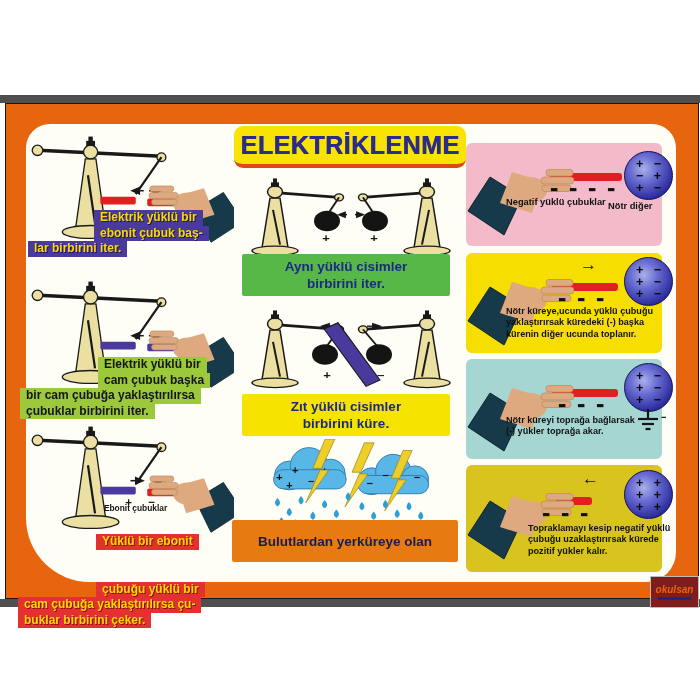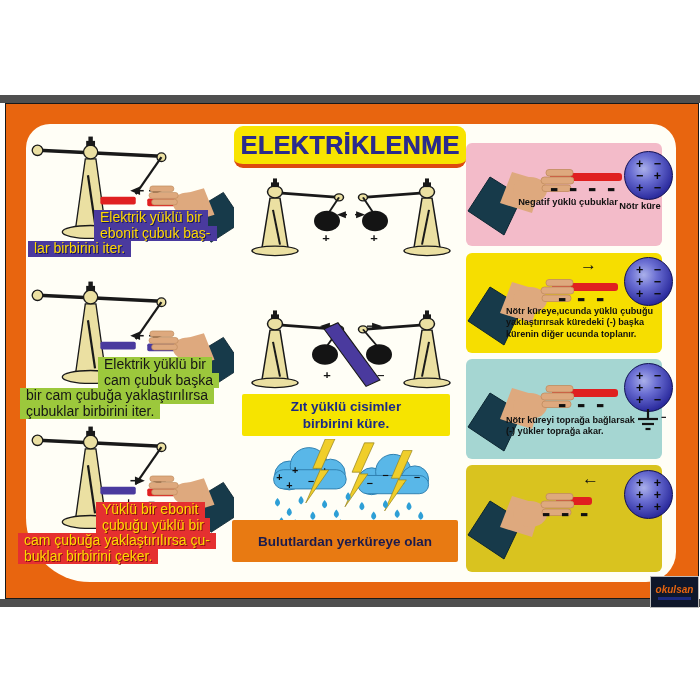--- a/index.html
+++ b/index.html
@@ -13,28 +13,28 @@
   
   .title-banner{position:absolute;left:208px;top:2px;width:232px;height:38px;background:var(--title_bg);
       border-radius:9px;border-bottom:4px solid #DD4A10;display:flex;align-items:center;justify-content:center;
       font-size:25px;font-weight:bold;color:var(--title_text);letter-spacing:.5px;
       text-shadow:.6px 0 currentColor;}
   
   .lpsvg{position:absolute;left:0;width:208px;height:116px;}
   .svg-label{font-size:9.5px;font-weight:bold;fill:#141414;}
   .charge{font-size:13px;font-weight:bold;fill:#141414;}
   
-  .tblock{position:absolute;font-weight:normal;font-size:14px;line-height:15.5px;}
+  .tblock{position:absolute;font-weight:bold;font-size:12px;line-height:15.5px;}
   .tblock .ln{display:table;padding:0 6px;white-space:nowrap;}
   .b1 .ln{background:var(--block1_bg);color:var(--block1_text);text-shadow:1px 1px 0 #14145a;}
   .b1 .ln:nth-child(-n+2){margin-left:66px;}
   .b2 .ln{background:var(--block2_bg);color:#151515;}
   .b2 .ln:nth-child(-n+2){margin-left:78px;}
   .b3 .ln{background:var(--block3_bg);color:var(--block3_text);text-shadow:1px 1px 0 #801010;}
-  .b3 .ln:nth-child(-n+2){margin-left:78px;}
+  .b3 .ln:nth-child(-n+2){margin-left:78px;margin-top:32px;}
   
   .mcap{position:absolute;display:flex;flex-direction:column;align-items:center;justify-content:center;
         font-weight:bold;font-size:13.5px;line-height:17px;border-radius:2px;}
   .mcap .cline{white-space:nowrap;}
   .cap1{background:var(--mid1_bg);color:var(--mid_text);}
   .cap2{background:var(--mid2_bg);color:var(--mid_text);}
   .cap3{background:var(--mid3_bg);color:#1b1b4d;}
   .midsvg{position:absolute;}
   
   .rpanel{position:absolute;border-radius:6px;}
@@ -45,26 +45,26 @@
   .rhand{position:absolute;}
   .rod{position:absolute;height:8px;border-radius:3px;background:var(--rod_red);}
   .dashes{position:absolute;font-family:"DejaVu Sans",sans-serif;font-size:8.5px;font-weight:bold;
           letter-spacing:4px;color:#111;}
   .arrowg{position:absolute;font-size:17px;font-weight:bold;color:#111;line-height:16px;}
   .sphere{position:absolute;border-radius:50%;border:1px solid #0e0e52;
       background:radial-gradient(circle at 40% 36%,#aab0ea 0%,#6a6ed2 32%,#2e2ea0 72%,#15156a 100%);
       display:flex;align-items:center;justify-content:center;}
   .srows{display:flex;flex-direction:column;align-items:center;}
   .srow{font-weight:bold;font-size:12.5px;line-height:12px;color:#0a0a0a;white-space:pre;word-spacing:7px;}
-  .rp-label{position:absolute;font-size:9.3px;font-weight:bold;color:#101010;text-align:center;}
+  .rp-label{position:absolute;font-size:9.3px;font-weight:bold;color:#101010;text-align:left;}
   .rcap{position:absolute;}
   .rcap .cline{white-space:nowrap;font-size:9.1px;font-weight:bold;color:#101010;line-height:11.3px;}
   .gndsvg{position:absolute;}
   
-  .logo-box{position:absolute;left:650px;top:576px;width:47px;height:30px;background:#0f172a;
+  .logo-box{position:absolute;left:650px;top:576px;width:47px;height:30px;background:#7f1d1d;
       border:1px solid #bbb;display:flex;flex-direction:column;align-items:center;justify-content:center;}
   .logo-text{color:var(--frame_orange);font-weight:bold;font-style:italic;font-size:10px;line-height:10px;}
   .logo-sub{width:70%;height:3px;background:#1b2a80;margin-top:2px;}
 </style>
 </head>
 <body>
 
 <div id="canvas">
 
   <svg width="0" height="0" style="position:absolute" aria-hidden="true">
@@ -186,20 +186,24 @@
         <circle cx="134" cy="66" r="13" fill="#141414"></circle>
         <g stroke="#191919" stroke-width="1.8" fill="#191919">
           <line x1="106" y1="58" x2="102" y2="58"></line>
             <polygon points="98,58 104,55 104,61"></polygon>
           <line x1="114" y1="58" x2="118" y2="58"></line>
             <polygon points="122,58 116,55 116,61"></polygon>
         </g>
         <text x="85" y="93" class="charge" text-anchor="middle">+</text>
         <text x="133" y="93" class="charge" text-anchor="middle">+</text>
       </svg>
+      <div class="mcap cap1" style="left:216px;top:130px;width:208px;height:42px">
+          <div class="cline">Aynı yüklü cisimler</div>
+          <div class="cline">birbirini iter.</div>
+        </div>
 
       <svg class="midsvg" style="left:215px;top:177px;width:220px;height:96px" viewBox="0 0 220 122" preserveAspectRatio="none">
         <use href="#mstand" transform="translate(34,0)"></use>
         <use href="#mstand" transform="translate(186,0) scale(-1,1)"></use>
         <line x1="98" y1="36" x2="86" y2="57" stroke="#191919" stroke-width="2"></line>
         <line x1="122" y1="36" x2="136" y2="57" stroke="#191919" stroke-width="2"></line>
         <g stroke="#191919" stroke-width="1.8" fill="#191919">
           <line x1="94" y1="32" x2="86" y2="32"></line>
             <polygon points="81,32 88,29 88,35"></polygon>
           <line x1="126" y1="32" x2="134" y2="32"></line>
@@ -279,21 +283,21 @@
         </svg>
         <div class="dashes" style="left:84px;top:41px">▬ ▬ ▬ ▬</div>
         <div class="rp-label" style="left:40px;top:54px;width:124px">Negatif yüklü çubuklar</div>
         <div class="sphere" style="left:158px;top:8px;width:47px;height:47px">
           <div class="srows">
               <div class="srow">+ −</div>
               <div class="srow">− +</div>
               <div class="srow">+ −</div>
             </div>
         </div>
-        <div class="rp-label" style="left:142px;top:58px;width:64px">Nötr küre</div>
+        <div class="rp-label" style="left:142px;top:58px;width:64px">Nötr diğer</div>
       </div>
 
       <div class="rpanel rp2" style="left:440px;top:129px;width:196px;height:100px">
         <div class="rod" style="left:86px;top:30px;width:66px"></div>
         <svg class="rhand" style="left:-4px;top:10px" width="112" height="84" viewBox="0 0 112 84">
           <use href="#handL" transform="translate(98,14) scale(-1,1)"></use>
         </svg>
         <div class="arrowg" style="left:114px;top:4px">→</div>
         <div class="dashes" style="left:92px;top:41px">▬ ▬ ▬</div>
         <div class="sphere" style="left:158px;top:4px;width:47px;height:47px">
@@ -345,20 +349,25 @@
         </svg>
         <div class="arrowg" style="left:116px;top:6px">←</div>
         <div class="dashes" style="left:76px;top:44px">▬ ▬ ▬</div>
         <div class="sphere" style="left:158px;top:5px;width:47px;height:47px">
           <div class="srows">
               <div class="srow">+ +</div>
               <div class="srow">+ +</div>
               <div class="srow">+ +</div>
             </div>
         </div>
+        <div class="rcap" style="left:62px;top:58px">
+            <div class="cline">Topraklamayı kesip negatif yüklü</div>
+            <div class="cline">çubuğu uzaklaştırırsak kürede</div>
+            <div class="cline">pozitif yükler kalır.</div>
+          </div>
       </div>
 
     </div>
   </div>
 
   <div class="logo-box">
     <span class="logo-text">okulsan</span>
     <span class="logo-sub"></span>
   </div>
 

